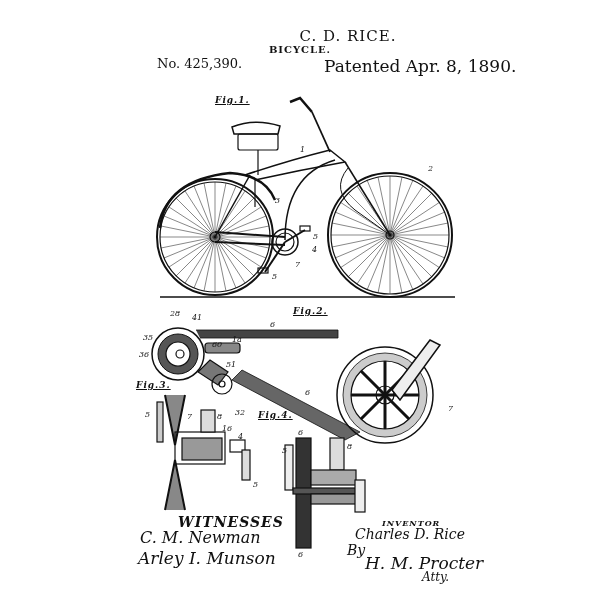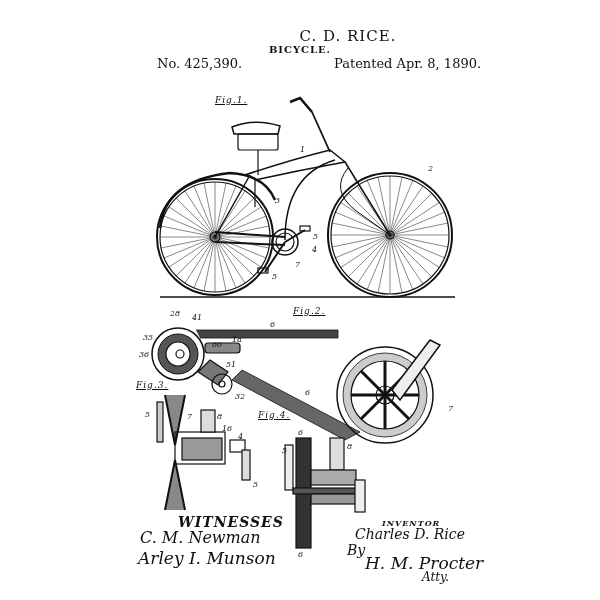--- a/index.html
+++ b/index.html
@@ -1,22 +1,22 @@
 <!DOCTYPE html>
 <html><head>
 <meta charset="utf-8">
 <style>
   html,body{margin:0;padding:0;background:#fff;}
   body{width:600px;height:600px;position:relative;overflow:hidden;font-family:"DejaVu Serif",serif;color:#111;}
   .hdr{position:absolute;left:0;width:600px;text-align:center;}
   .name{top:27px;font-size:15px;letter-spacing:1px;margin-left:48px;}
   .title{top:44px;font-size:10px;letter-spacing:1px;font-weight:bold;}
   .num{position:absolute;left:157px;top:56px;font-size:13px;}
-  .pat{position:absolute;left:334px;top:56px;font-size:13px;}
-  .figlbl{position:absolute;font-style:italic;font-size:9px;font-weight:normal;text-decoration:underline;letter-spacing:1px;}
+  .pat{position:absolute;left:324px;top:56px;font-size:17px;}
+  .figlbl{position:absolute;font-style:italic;font-size:9px;font-weight:bold;text-decoration:underline;letter-spacing:1px;}
   .callout{position:absolute;font-style:italic;font-size:8px;}
   .sig{position:absolute;font-family:"DejaVu Serif",serif;font-style:italic;}
   svg{position:absolute;left:0;top:0;}
 </style>
 </head>
 <body>
 
 <div class="hdr name">C. D. RICE.</div>
 <div class="hdr title">BICYCLE.</div>
 <div class="num">No. 425,390.</div>
@@ -163,21 +163,21 @@
 <div class="callout" style="left:270px;top:320px">6</div>
 <div class="callout" style="left:305px;top:388px">6</div>
 <div class="callout" style="left:448px;top:404px">7</div>
 <div class="callout" style="left:170px;top:309px">28</div>
 <div class="callout" style="left:192px;top:313px">41</div>
 <div class="callout" style="left:143px;top:333px">35</div>
 <div class="callout" style="left:139px;top:350px">36</div>
 <div class="callout" style="left:212px;top:340px">60</div>
 <div class="callout" style="left:232px;top:335px">1a</div>
 <div class="callout" style="left:226px;top:360px">51</div>
-<div class="callout" style="left:235px;top:392px">32</div>
+<div class="callout" style="left:235px;top:408px">32</div>
 
 <div class="callout" style="left:145px;top:410px">5</div>
 <div class="callout" style="left:187px;top:412px">7</div>
 <div class="callout" style="left:217px;top:412px">8</div>
 <div class="callout" style="left:222px;top:424px">16</div>
 <div class="callout" style="left:238px;top:432px">4</div>
 <div class="callout" style="left:253px;top:480px">5</div>
 
 <div class="callout" style="left:298px;top:428px">6</div>
 <div class="callout" style="left:347px;top:442px">8</div>

